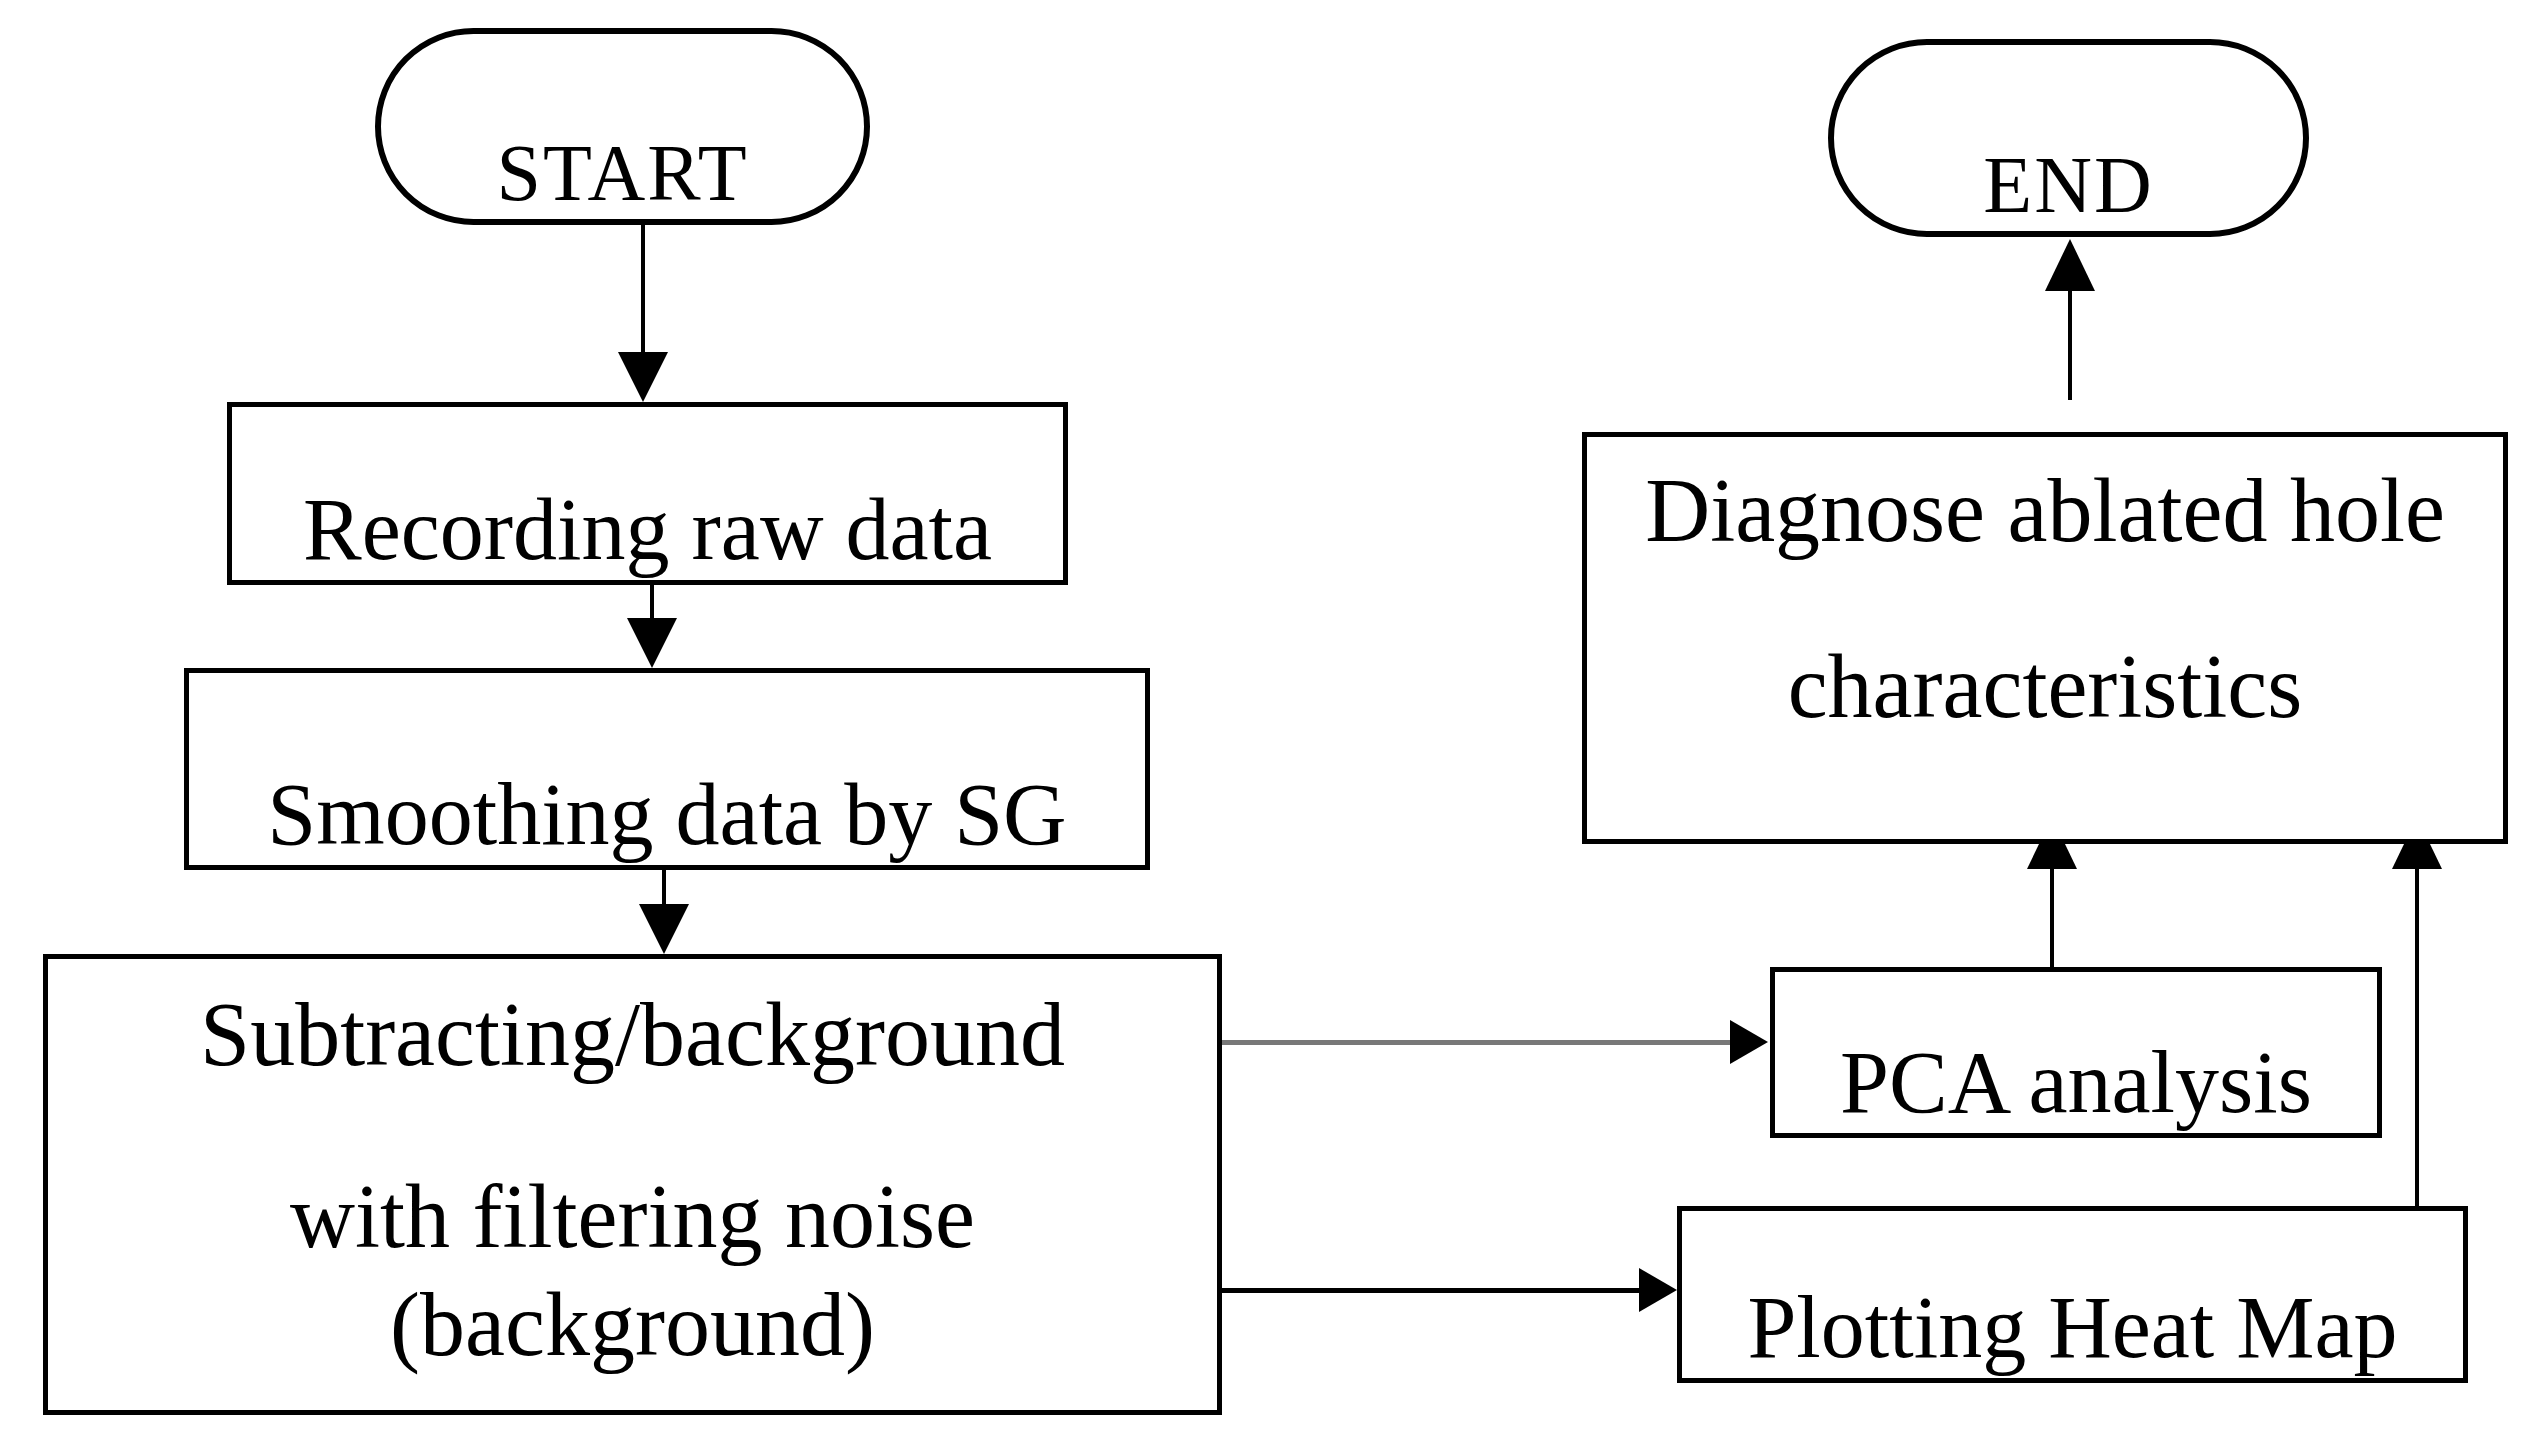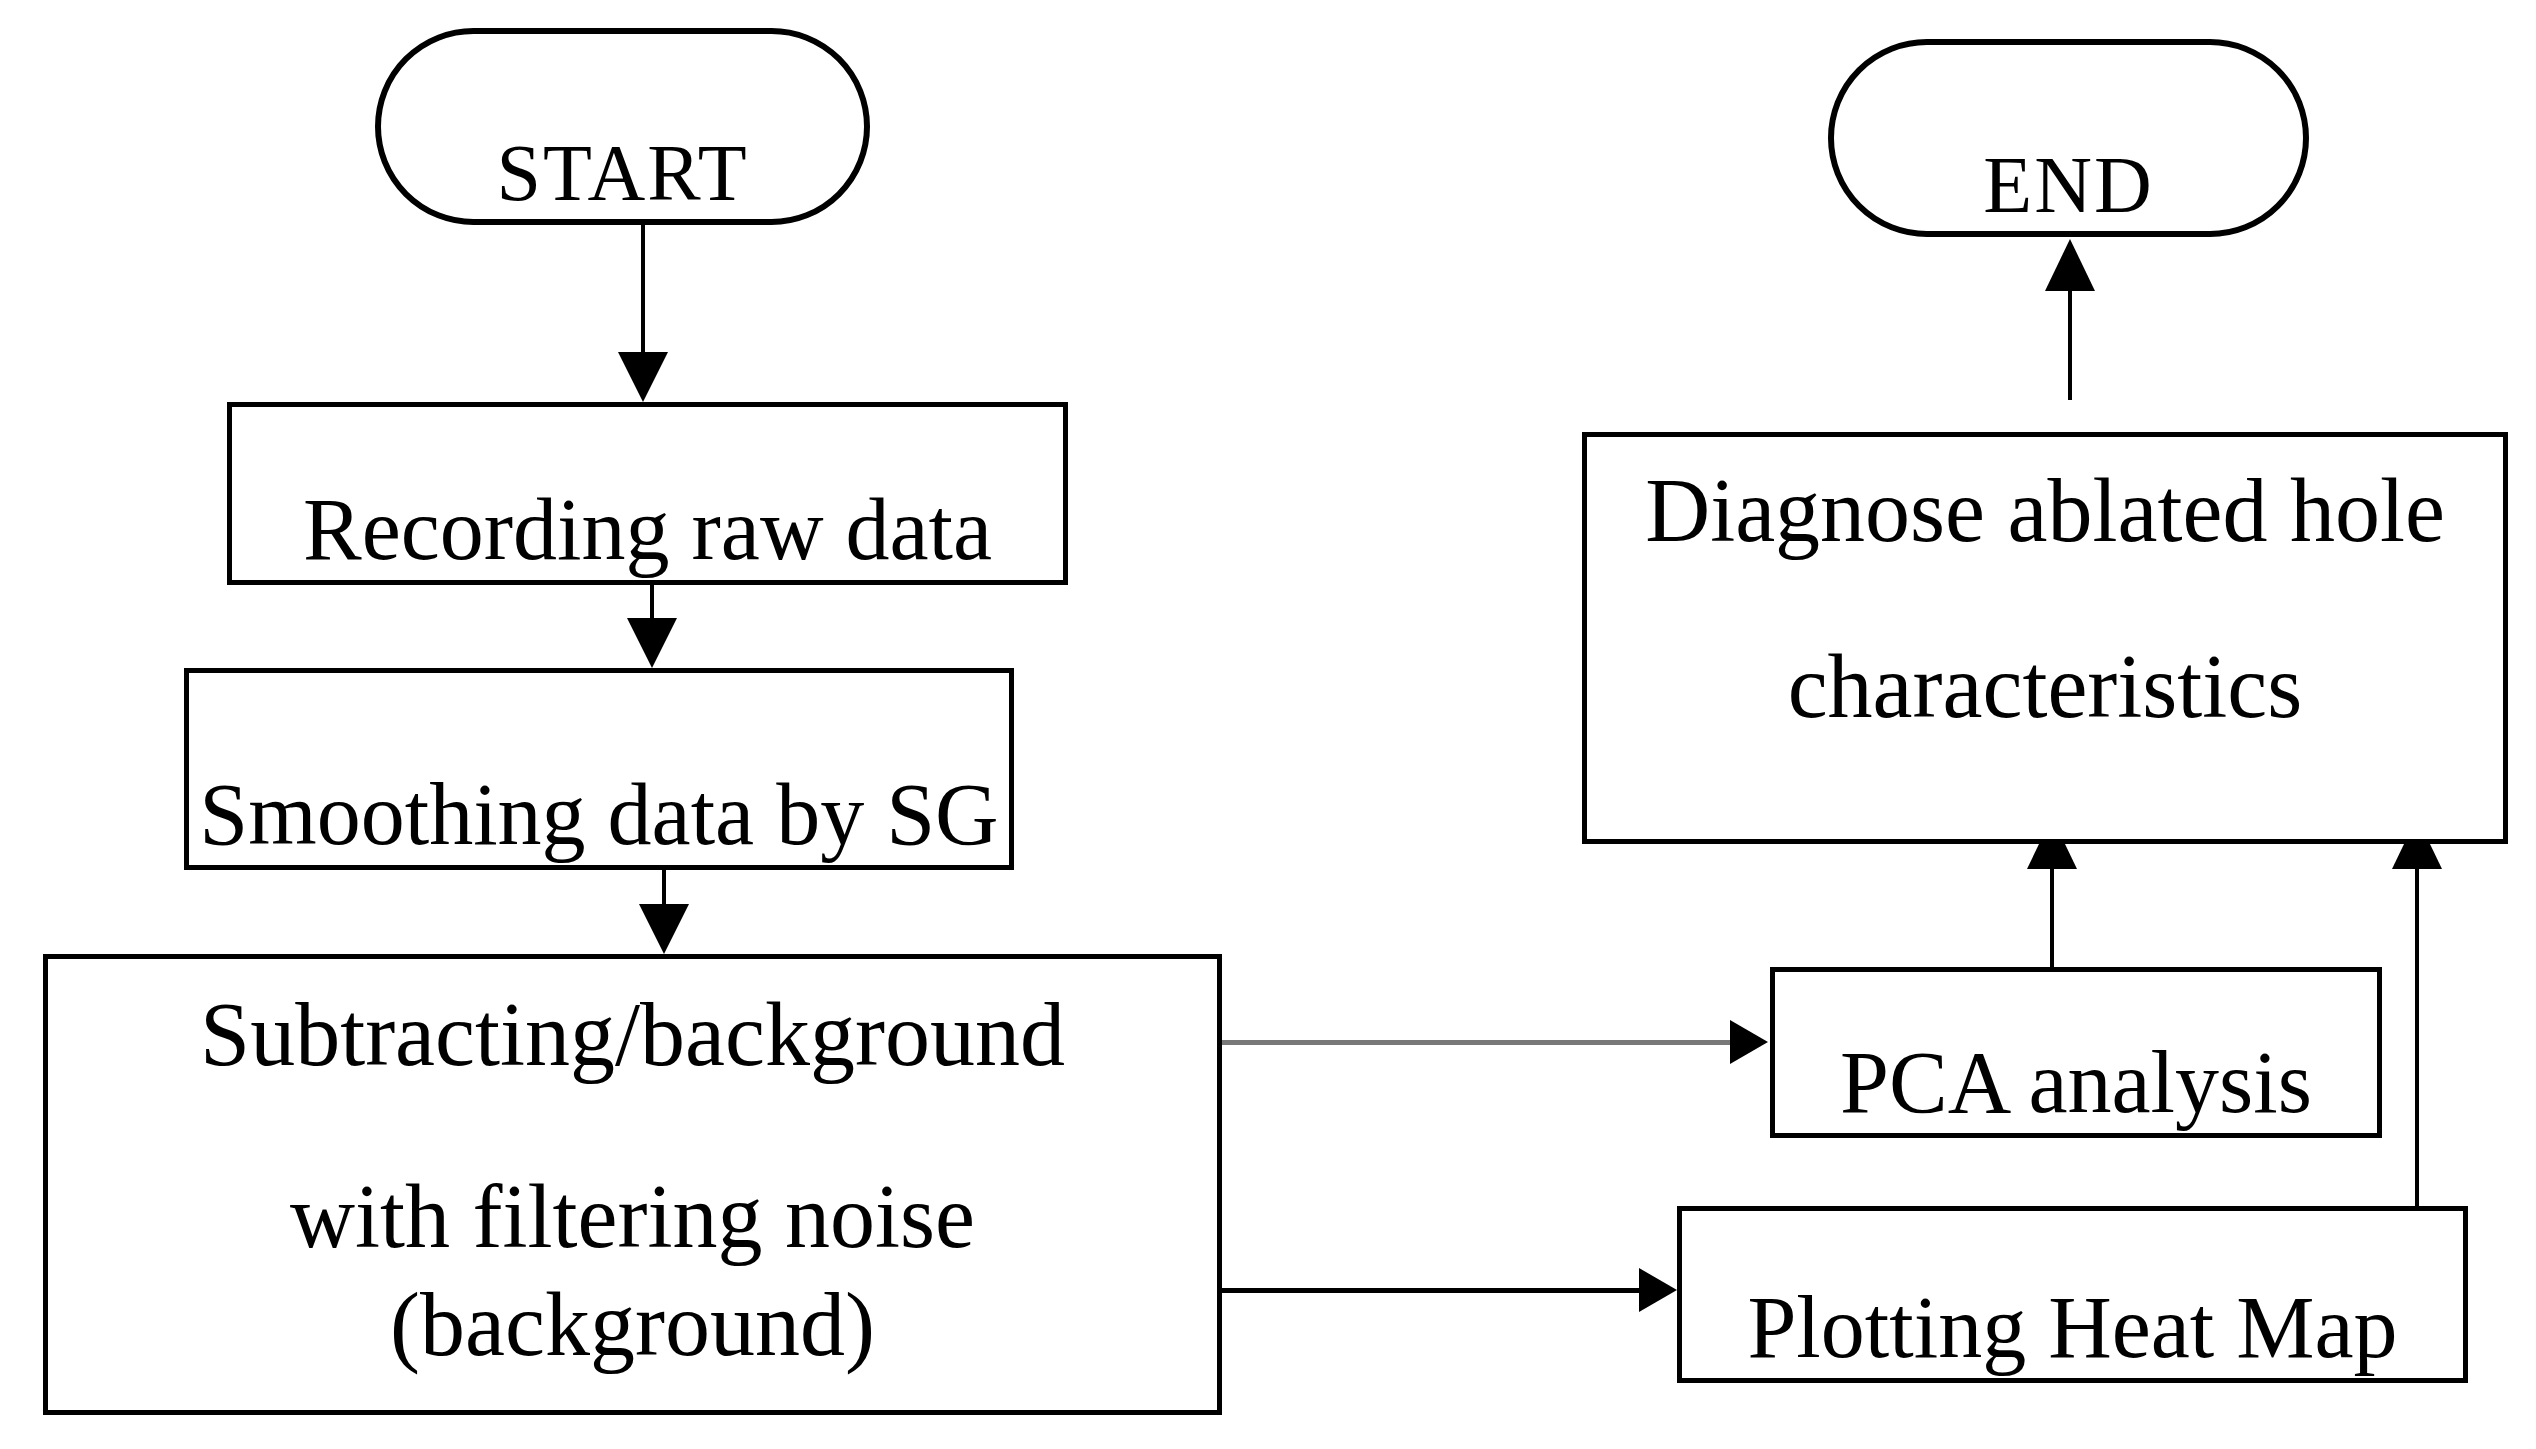--- a/index.html
+++ b/index.html
@@ -87,21 +87,21 @@
   <div class="conn" style="left:641px; top:225px; width:4px; height:130px;"></div>
   <div class="arrowhead arrow-down" style="left:618px; top:352px;"></div>
 
   <div class="node" style="left:227px; top:402px; width:841px; height:183px;font-family:Liberation Serif, serif;">
     <span class="node-label">Recording raw data</span>
   </div>
 
   <div class="conn" style="left:650px; top:585px; width:4px; height:36px;"></div>
   <div class="arrowhead arrow-down" style="left:627px; top:618px;"></div>
 
-  <div class="node" style="left:184px; top:668px; width:830px; height:202px;">
+  <div class="node" style="left:184px; top:668px; width:966px; height:202px;">
     <span class="node-label">Smoothing data by SG</span>
   </div>
 
   <div class="conn" style="left:662px; top:870px; width:4px; height:36px;"></div>
   <div class="arrowhead arrow-down" style="left:639px; top:904px;"></div>
 
   <div class="node multiline-box" style="left:43px; top:954px; width:1179px; height:461px;">
     <span class="text-line" style="top:31px;">Subtracting/background</span>
     <span class="text-line" style="top:213px;">with filtering noise</span>
     <span class="text-line" style="top:321px;">(background)</span>

